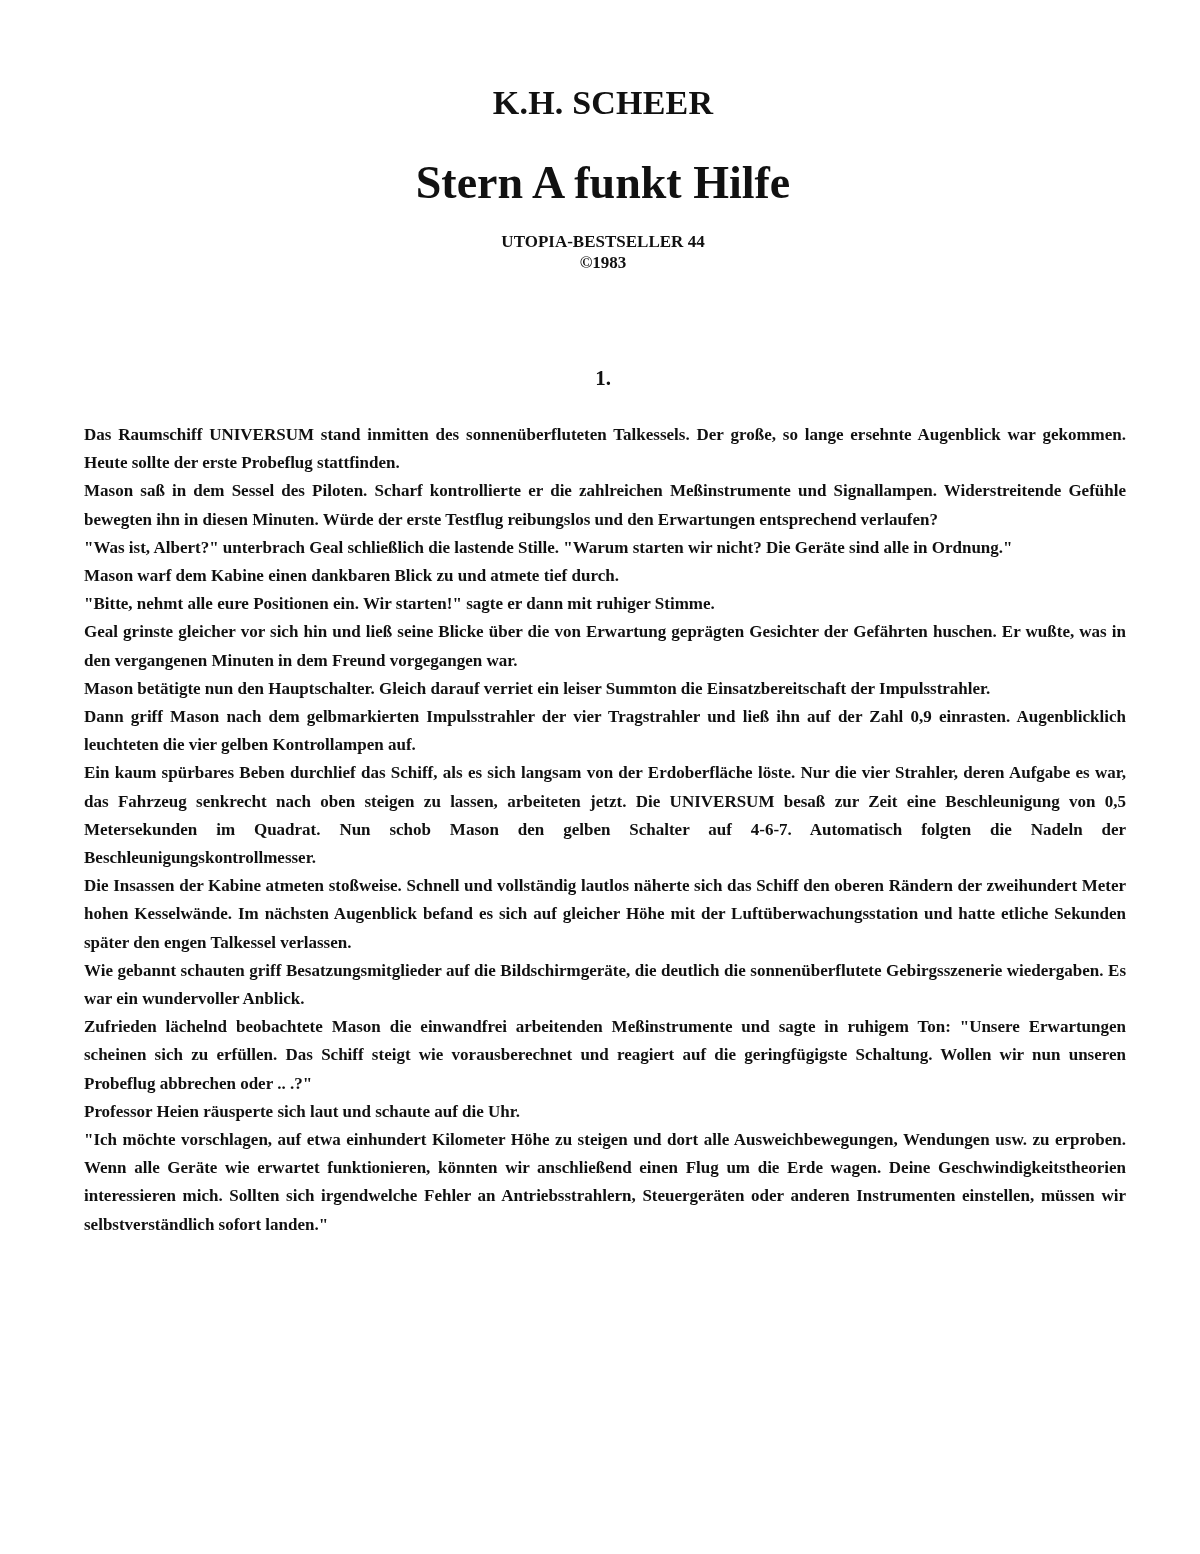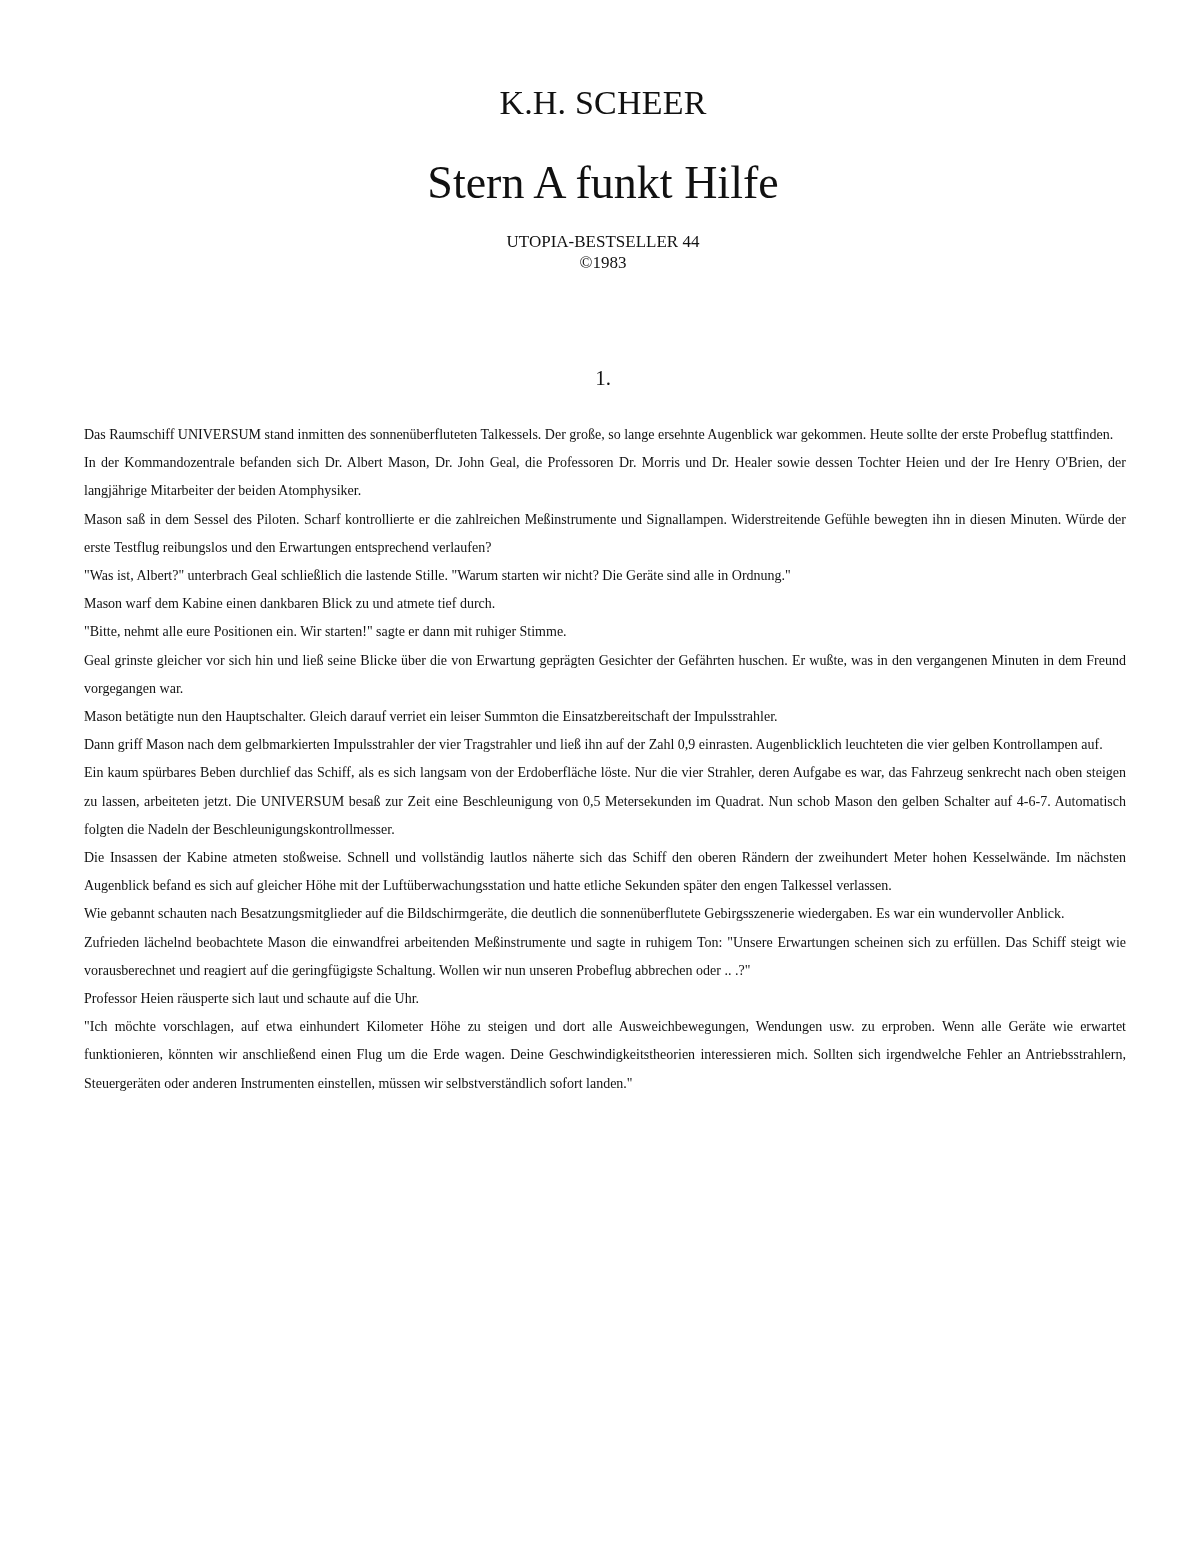--- a/index.html
+++ b/index.html
@@ -14,20 +14,21 @@
       overflow: hidden;
       color: #111111;
       font-family: "Liberation Serif", "DejaVu Serif", serif;
     }
     .page {
       position: absolute;
       left: 0;
       top: 0;
       width: 1200px;
       height: 1554px;
+      font-weight: bold;
     }
     .author {
       position: absolute;
       left: 0;
       width: 1206px;
       top: 83px;
       text-align: center;
       font-size: 34px;
       line-height: 40px;
       letter-spacing: 0.2px;
@@ -66,21 +67,21 @@
       top: 365px;
       text-align: center;
       font-size: 21px;
       line-height: 26px;
     }
     .body-text {
       position: absolute;
       left: 84px;
       top: 421px;
       width: 1042px;
-      font-size: 14px;
+      font-size: 17px;
       line-height: 28.2px;
     }
     .body-text p {
       margin: 0;
       text-align: justify;
       text-align-last: left;
     }
   </style>
 </head>
 <body>
@@ -88,28 +89,27 @@
 <div class="page">
   <div class="author">K.H. SCHEER</div>
   <div class="title">Stern A funkt Hilfe</div>
   <div class="series">UTOPIA-BESTSELLER 44</div>
   <div class="copyright">©1983</div>
 
   <div class="chapter">1.</div>
 
   <div class="body-text">
     <p>Das Raumschiff UNIVERSUM stand inmitten des sonnenüberfluteten Talkessels. Der große, so lange ersehnte Augenblick war gekommen. Heute sollte der erste Probeflug stattfinden.</p>
-    <p>In der Kommandozentrale befanden sich Dr. Albert Mason, Dr. John Geal, die Professoren Dr. Morris und Dr. Healer sowie dessen Tochter Heien und der Ire Henry O'Brien, der langjährige Mitarbeiter der beiden Atomphysiker.</p>
     <p>Mason saß in dem Sessel des Piloten. Scharf kontrollierte er die zahlreichen Meßinstrumente und Signallampen. Widerstreitende Gefühle bewegten ihn in diesen Minuten. Würde der erste Testflug reibungslos und den Erwartungen entsprechend verlaufen?</p>
     <p>"Was ist, Albert?" unterbrach Geal schließlich die lastende Stille. "Warum starten wir nicht? Die Geräte sind alle in Ordnung."</p>
     <p>Mason warf dem Kabine einen dankbaren Blick zu und atmete tief durch.</p>
     <p>"Bitte, nehmt alle eure Positionen ein. Wir starten!" sagte er dann mit ruhiger Stimme.</p>
     <p>Geal grinste gleicher vor sich hin und ließ seine Blicke über die von Erwartung geprägten Gesichter der Gefährten huschen. Er wußte, was in den vergangenen Minuten in dem Freund vorgegangen war.</p>
     <p>Mason betätigte nun den Hauptschalter. Gleich darauf verriet ein leiser Summton die Einsatzbereitschaft der Impulsstrahler.</p>
     <p>Dann griff Mason nach dem gelbmarkierten Impulsstrahler der vier Tragstrahler und ließ ihn auf der Zahl 0,9 einrasten. Augenblicklich leuchteten die vier gelben Kontrollampen auf.</p>
     <p>Ein kaum spürbares Beben durchlief das Schiff, als es sich langsam von der Erdoberfläche löste. Nur die vier Strahler, deren Aufgabe es war, das Fahrzeug senkrecht nach oben steigen zu lassen, arbeiteten jetzt. Die UNIVERSUM besaß zur Zeit eine Beschleunigung von 0,5 Metersekunden im Quadrat. Nun schob Mason den gelben Schalter auf 4-6-7. Automatisch folgten die Nadeln der Beschleunigungskontrollmesser.</p>
     <p>Die Insassen der Kabine atmeten stoßweise. Schnell und vollständig lautlos näherte sich das Schiff den oberen Rändern der zweihundert Meter hohen Kesselwände. Im nächsten Augenblick befand es sich auf gleicher Höhe mit der Luftüberwachungsstation und hatte etliche Sekunden später den engen Talkessel verlassen.</p>
-    <p>Wie gebannt schauten nach Besatzungsmitglieder auf die Bildschirmgeräte, die deutlich die sonnenüberflutete Gebirgsszenerie wiedergaben. Es war ein wundervoller Anblick.</p>
+    <p>Wie gebannt schauten griff Besatzungsmitglieder auf die Bildschirmgeräte, die deutlich die sonnenüberflutete Gebirgsszenerie wiedergaben. Es war ein wundervoller Anblick.</p>
     <p>Zufrieden lächelnd beobachtete Mason die einwandfrei arbeitenden Meßinstrumente und sagte in ruhigem Ton: "Unsere Erwartungen scheinen sich zu erfüllen. Das Schiff steigt wie vorausberechnet und reagiert auf die geringfügigste Schaltung. Wollen wir nun unseren Probeflug abbrechen oder .. .?"</p>
     <p>Professor Heien räusperte sich laut und schaute auf die Uhr.</p>
     <p>"Ich möchte vorschlagen, auf etwa einhundert Kilometer Höhe zu steigen und dort alle Ausweichbewegungen, Wendungen usw. zu erproben. Wenn alle Geräte wie erwartet funktionieren, könnten wir anschließend einen Flug um die Erde wagen. Deine Geschwindigkeitstheorien interessieren mich. Sollten sich irgendwelche Fehler an Antriebsstrahlern, Steuergeräten oder anderen Instrumenten einstellen, müssen wir selbstverständlich sofort landen."</p>
   </div>
 </div>
 
 </body></html>

